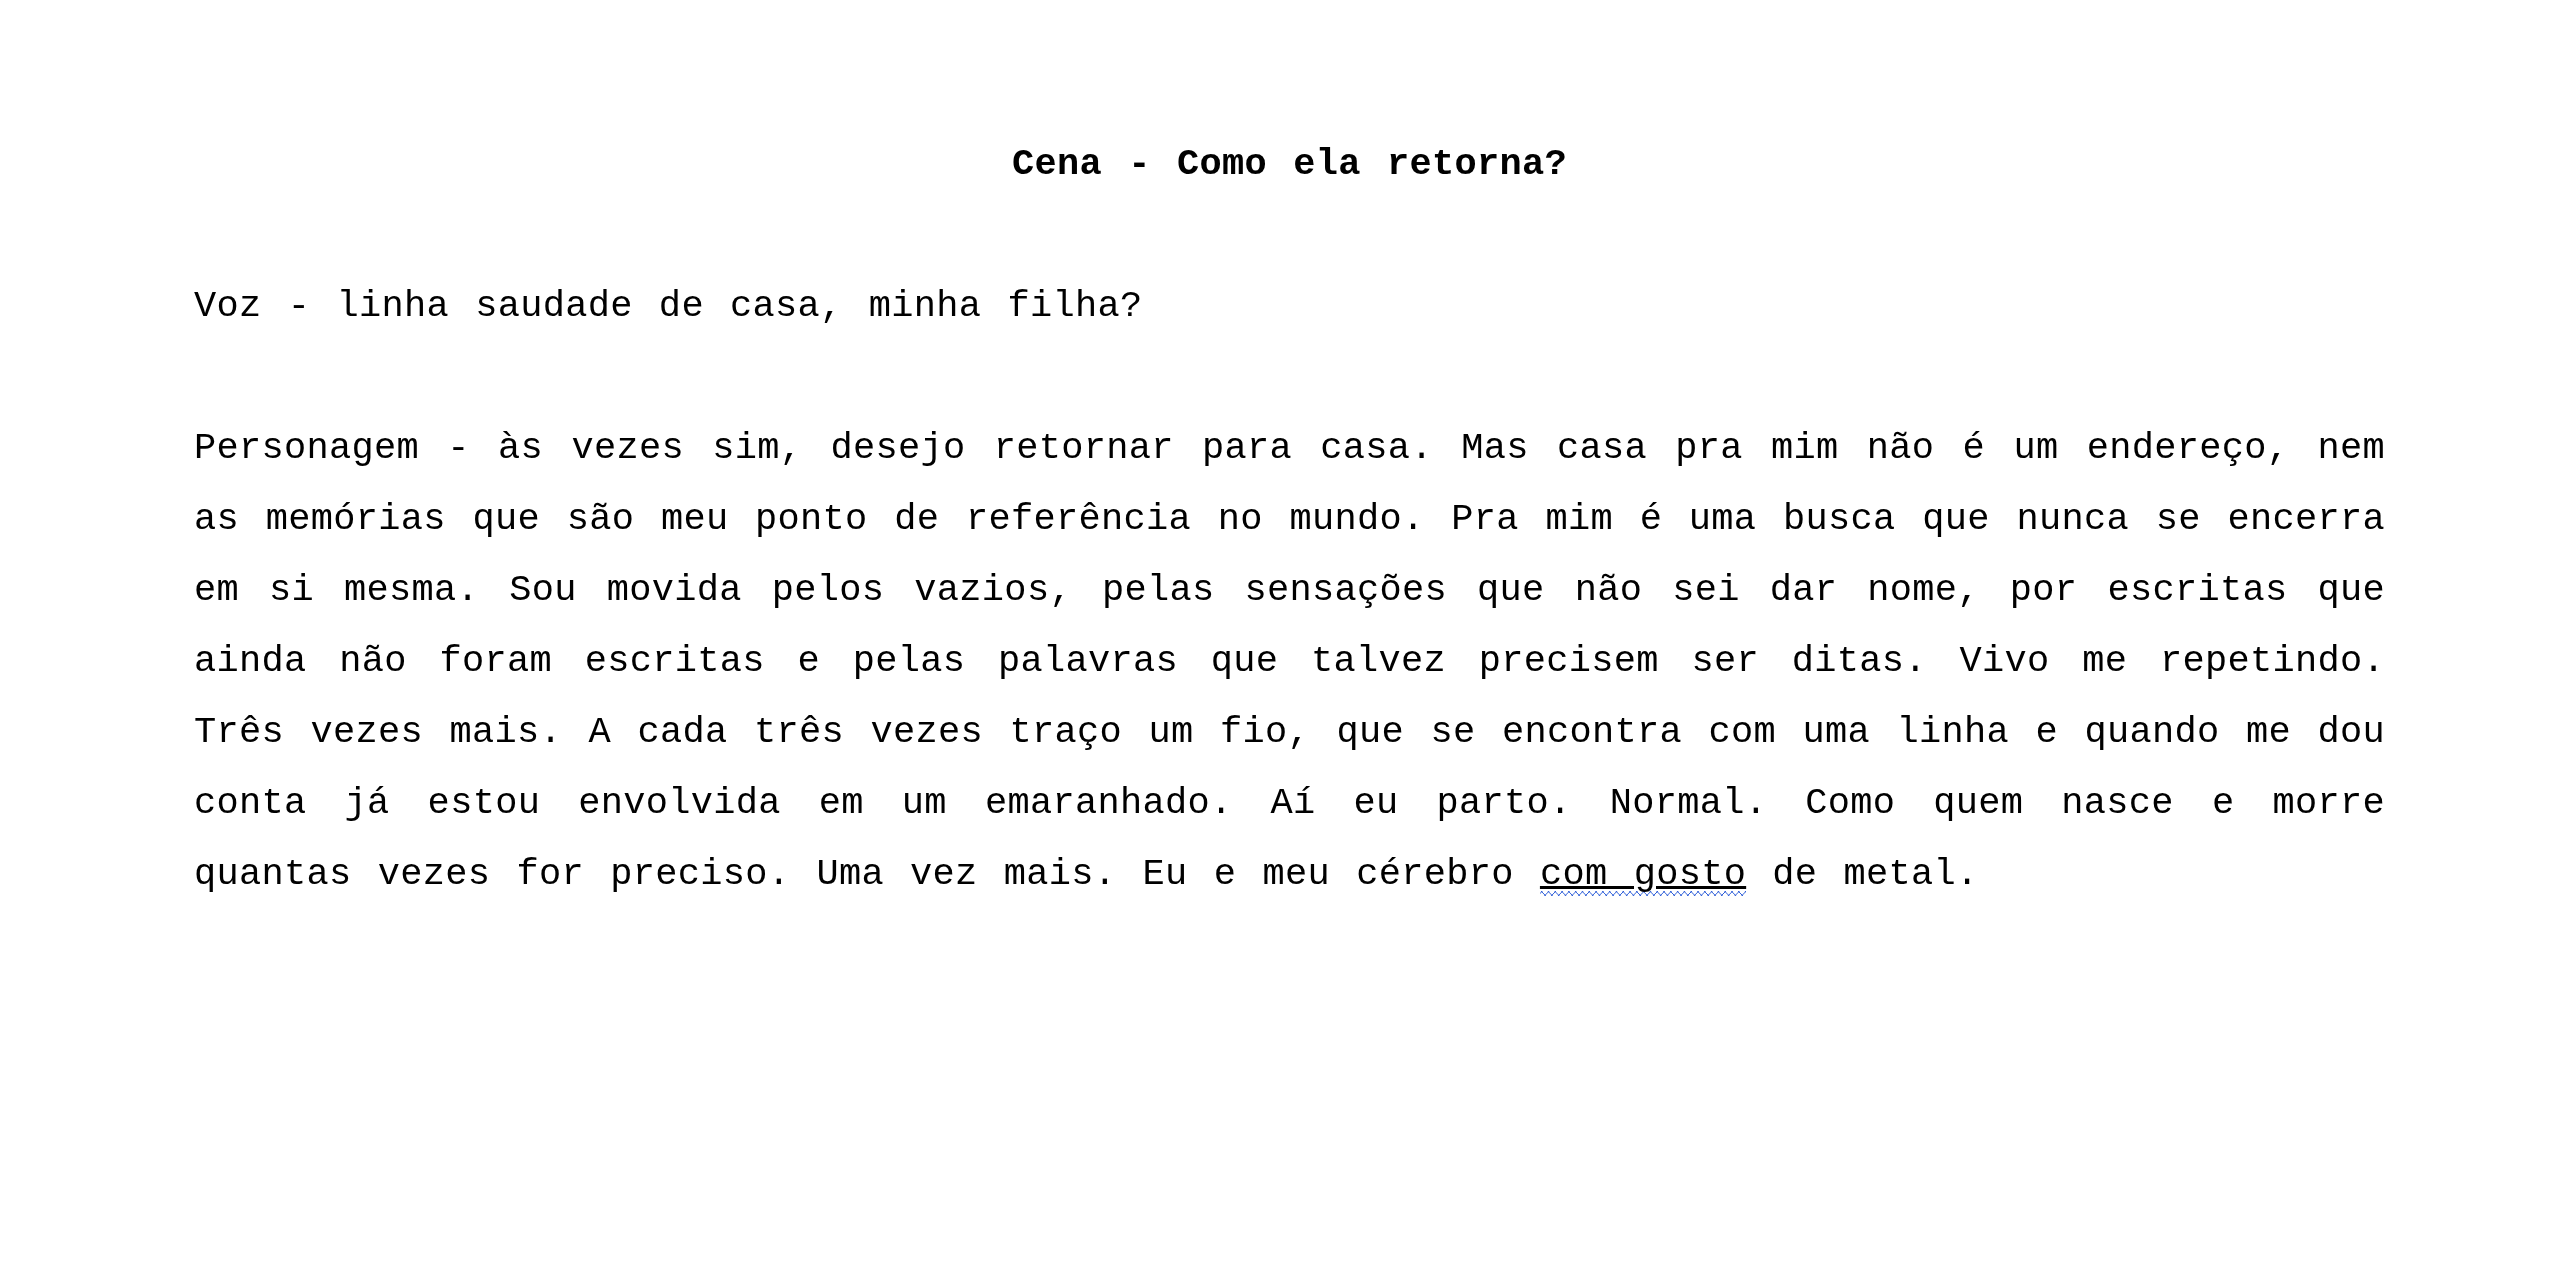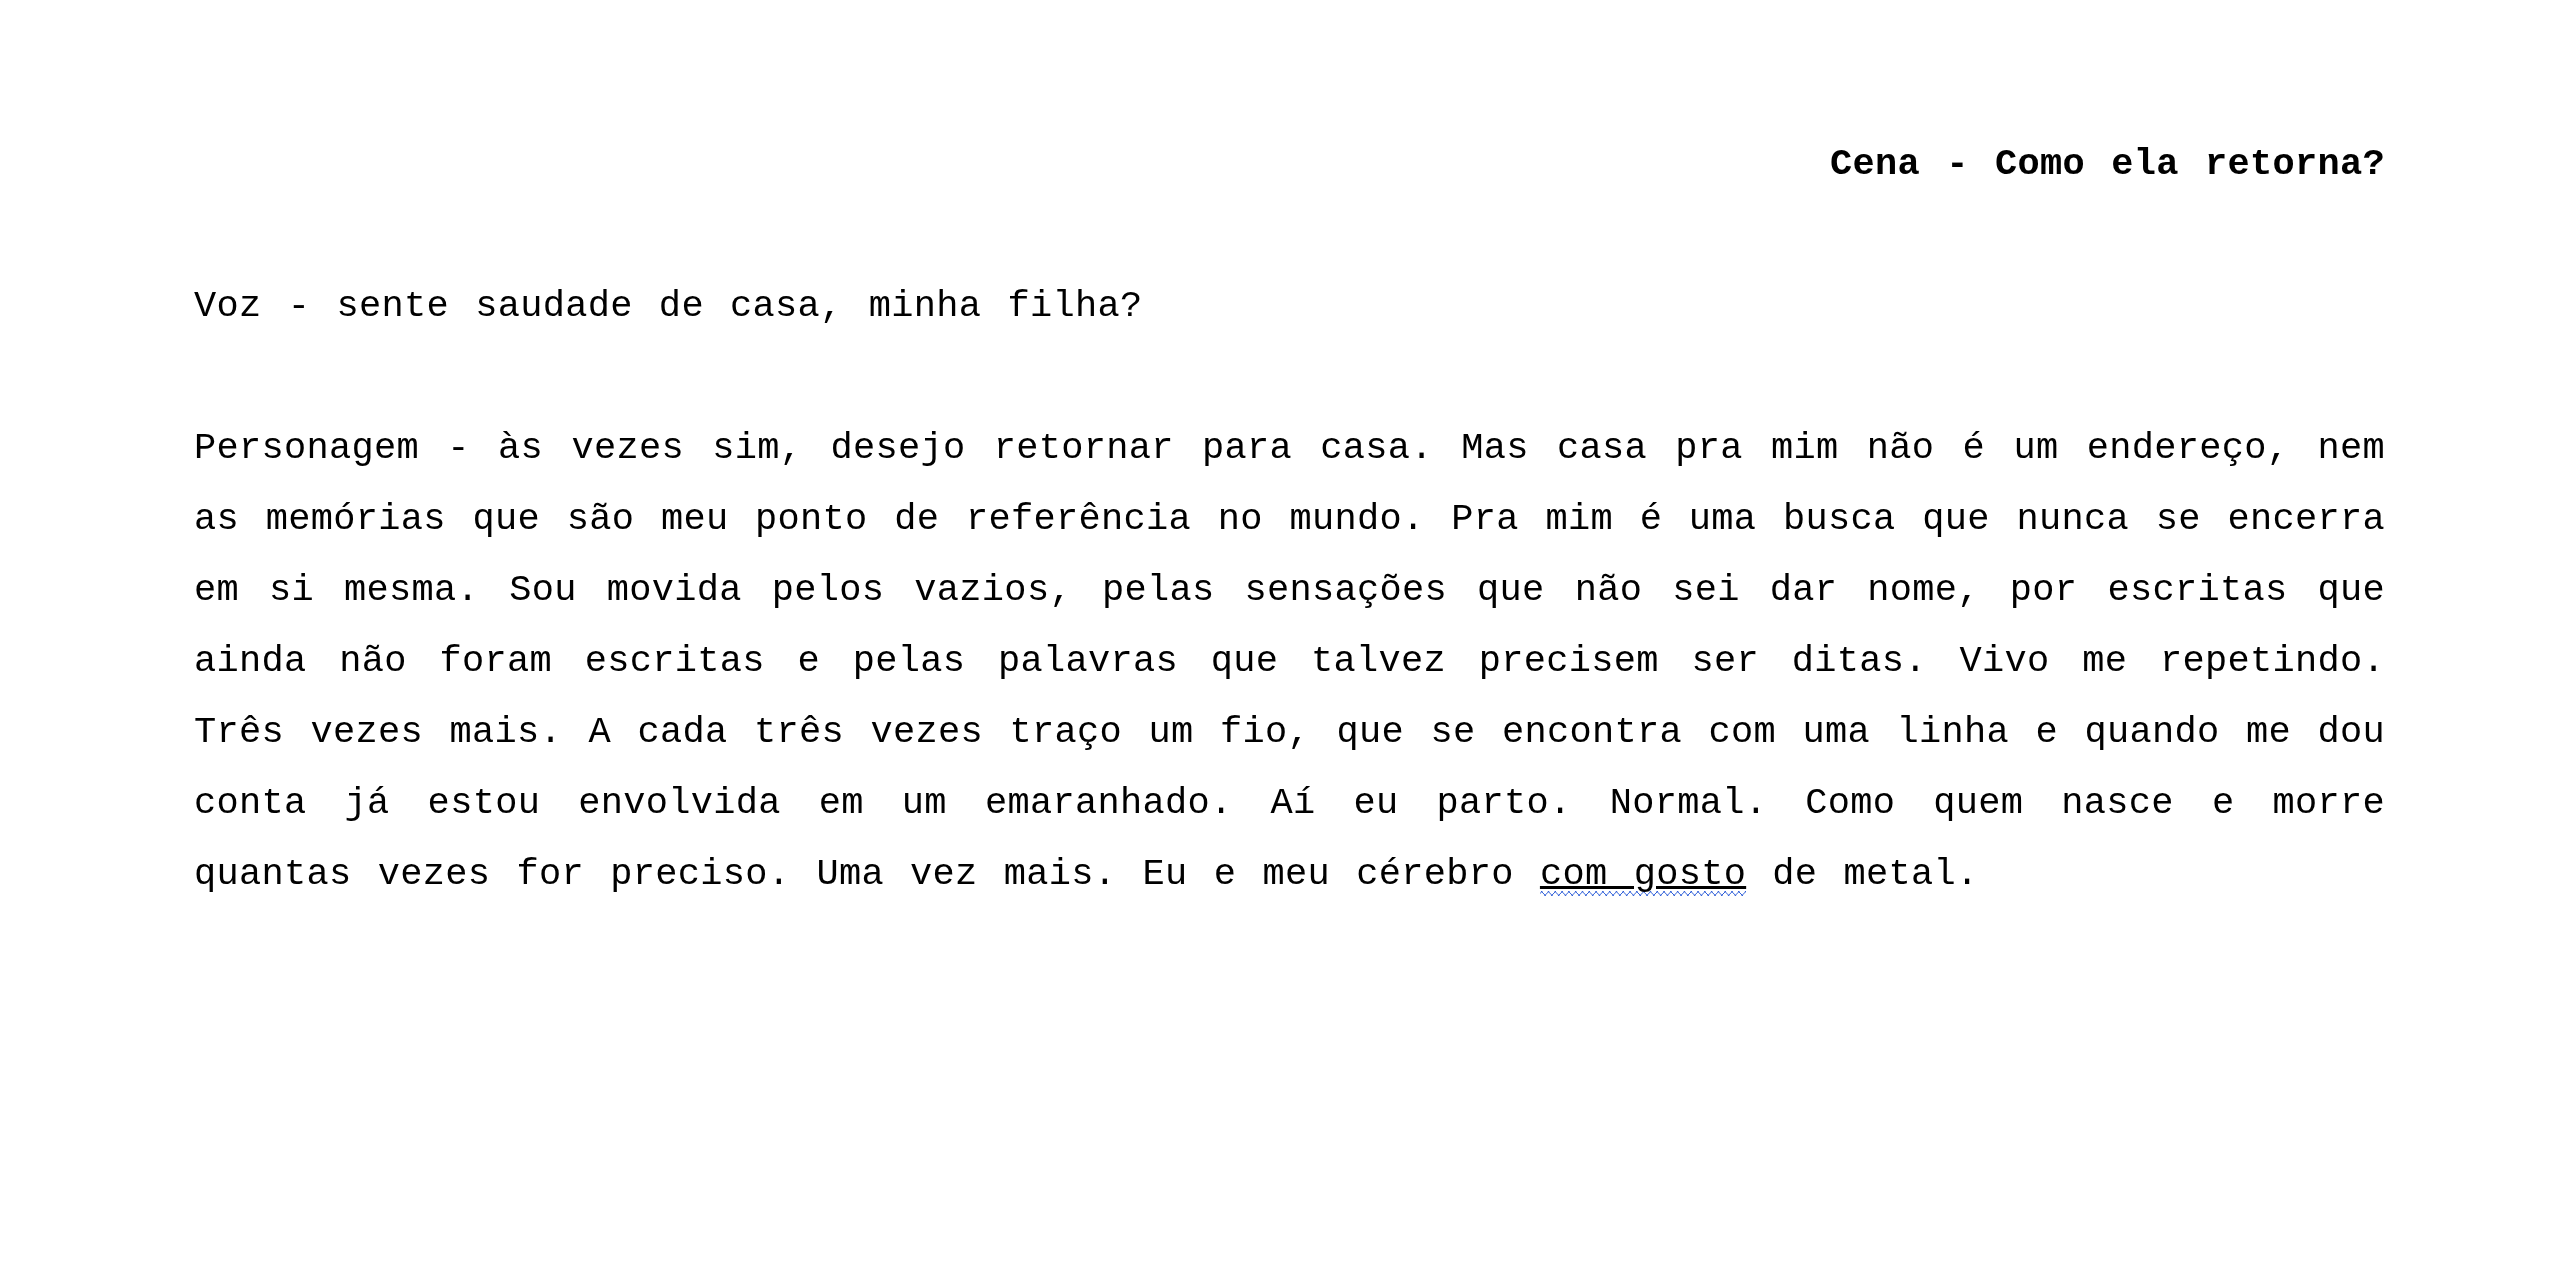--- a/index.html
+++ b/index.html
@@ -31,21 +31,21 @@
     line-height: 71px;
     letter-spacing: 0.3px;
     text-align: justify;
     text-justify: inter-word;
     margin: 0;
     white-space: pre-wrap;
     word-spacing: 0.10em;
   }
   .para.heading {
     font-weight: bold;
-    text-align: right;
+    text-align: center;
     font-family: Liberation Mono, monospace;
   }
   .para.speech {
     text-align: left;
   }
   .spacer {
     height: 71px;
   }
   
   .spell {
@@ -64,21 +64,21 @@
 </head>
 <body>
 
 <div class="page">
   <div class="doc-body">
 
     <p class="para heading">Cena - Como ela retorna?</p>
 
     <div class="spacer"></div>
 
-    <p class="para speech">Voz - sente saudade de casa, minha filha?</p>
+    <p class="para speech">Voz - linha saudade de casa, minha filha?</p>
 
     <div class="spacer"></div>
 
     <p class="para"><span>Personagem - às vezes sim, desejo retornar para casa. Mas casa pra mim não é um endereço, nem as memórias que são meu ponto de referência no mundo. Pra mim é uma busca que nunca se encerra em si mesma. Sou movida pelos vazios, pelas sensações que não sei dar nome, por escritas que ainda não foram escritas e pelas palavras que talvez precisem ser ditas. Vivo me repetindo. Três vezes mais. A cada três vezes traço um fio, que se encontra com uma linha e quando me dou conta já estou envolvida em um emaranhado. Aí eu parto. Normal. Como quem nasce e morre quantas vezes for preciso. Uma vez mais. Eu e meu cérebro </span><span class="spell">com gosto</span><span> de metal.</span></p>
 
   </div>
 </div>
 
 
 </body></html>

